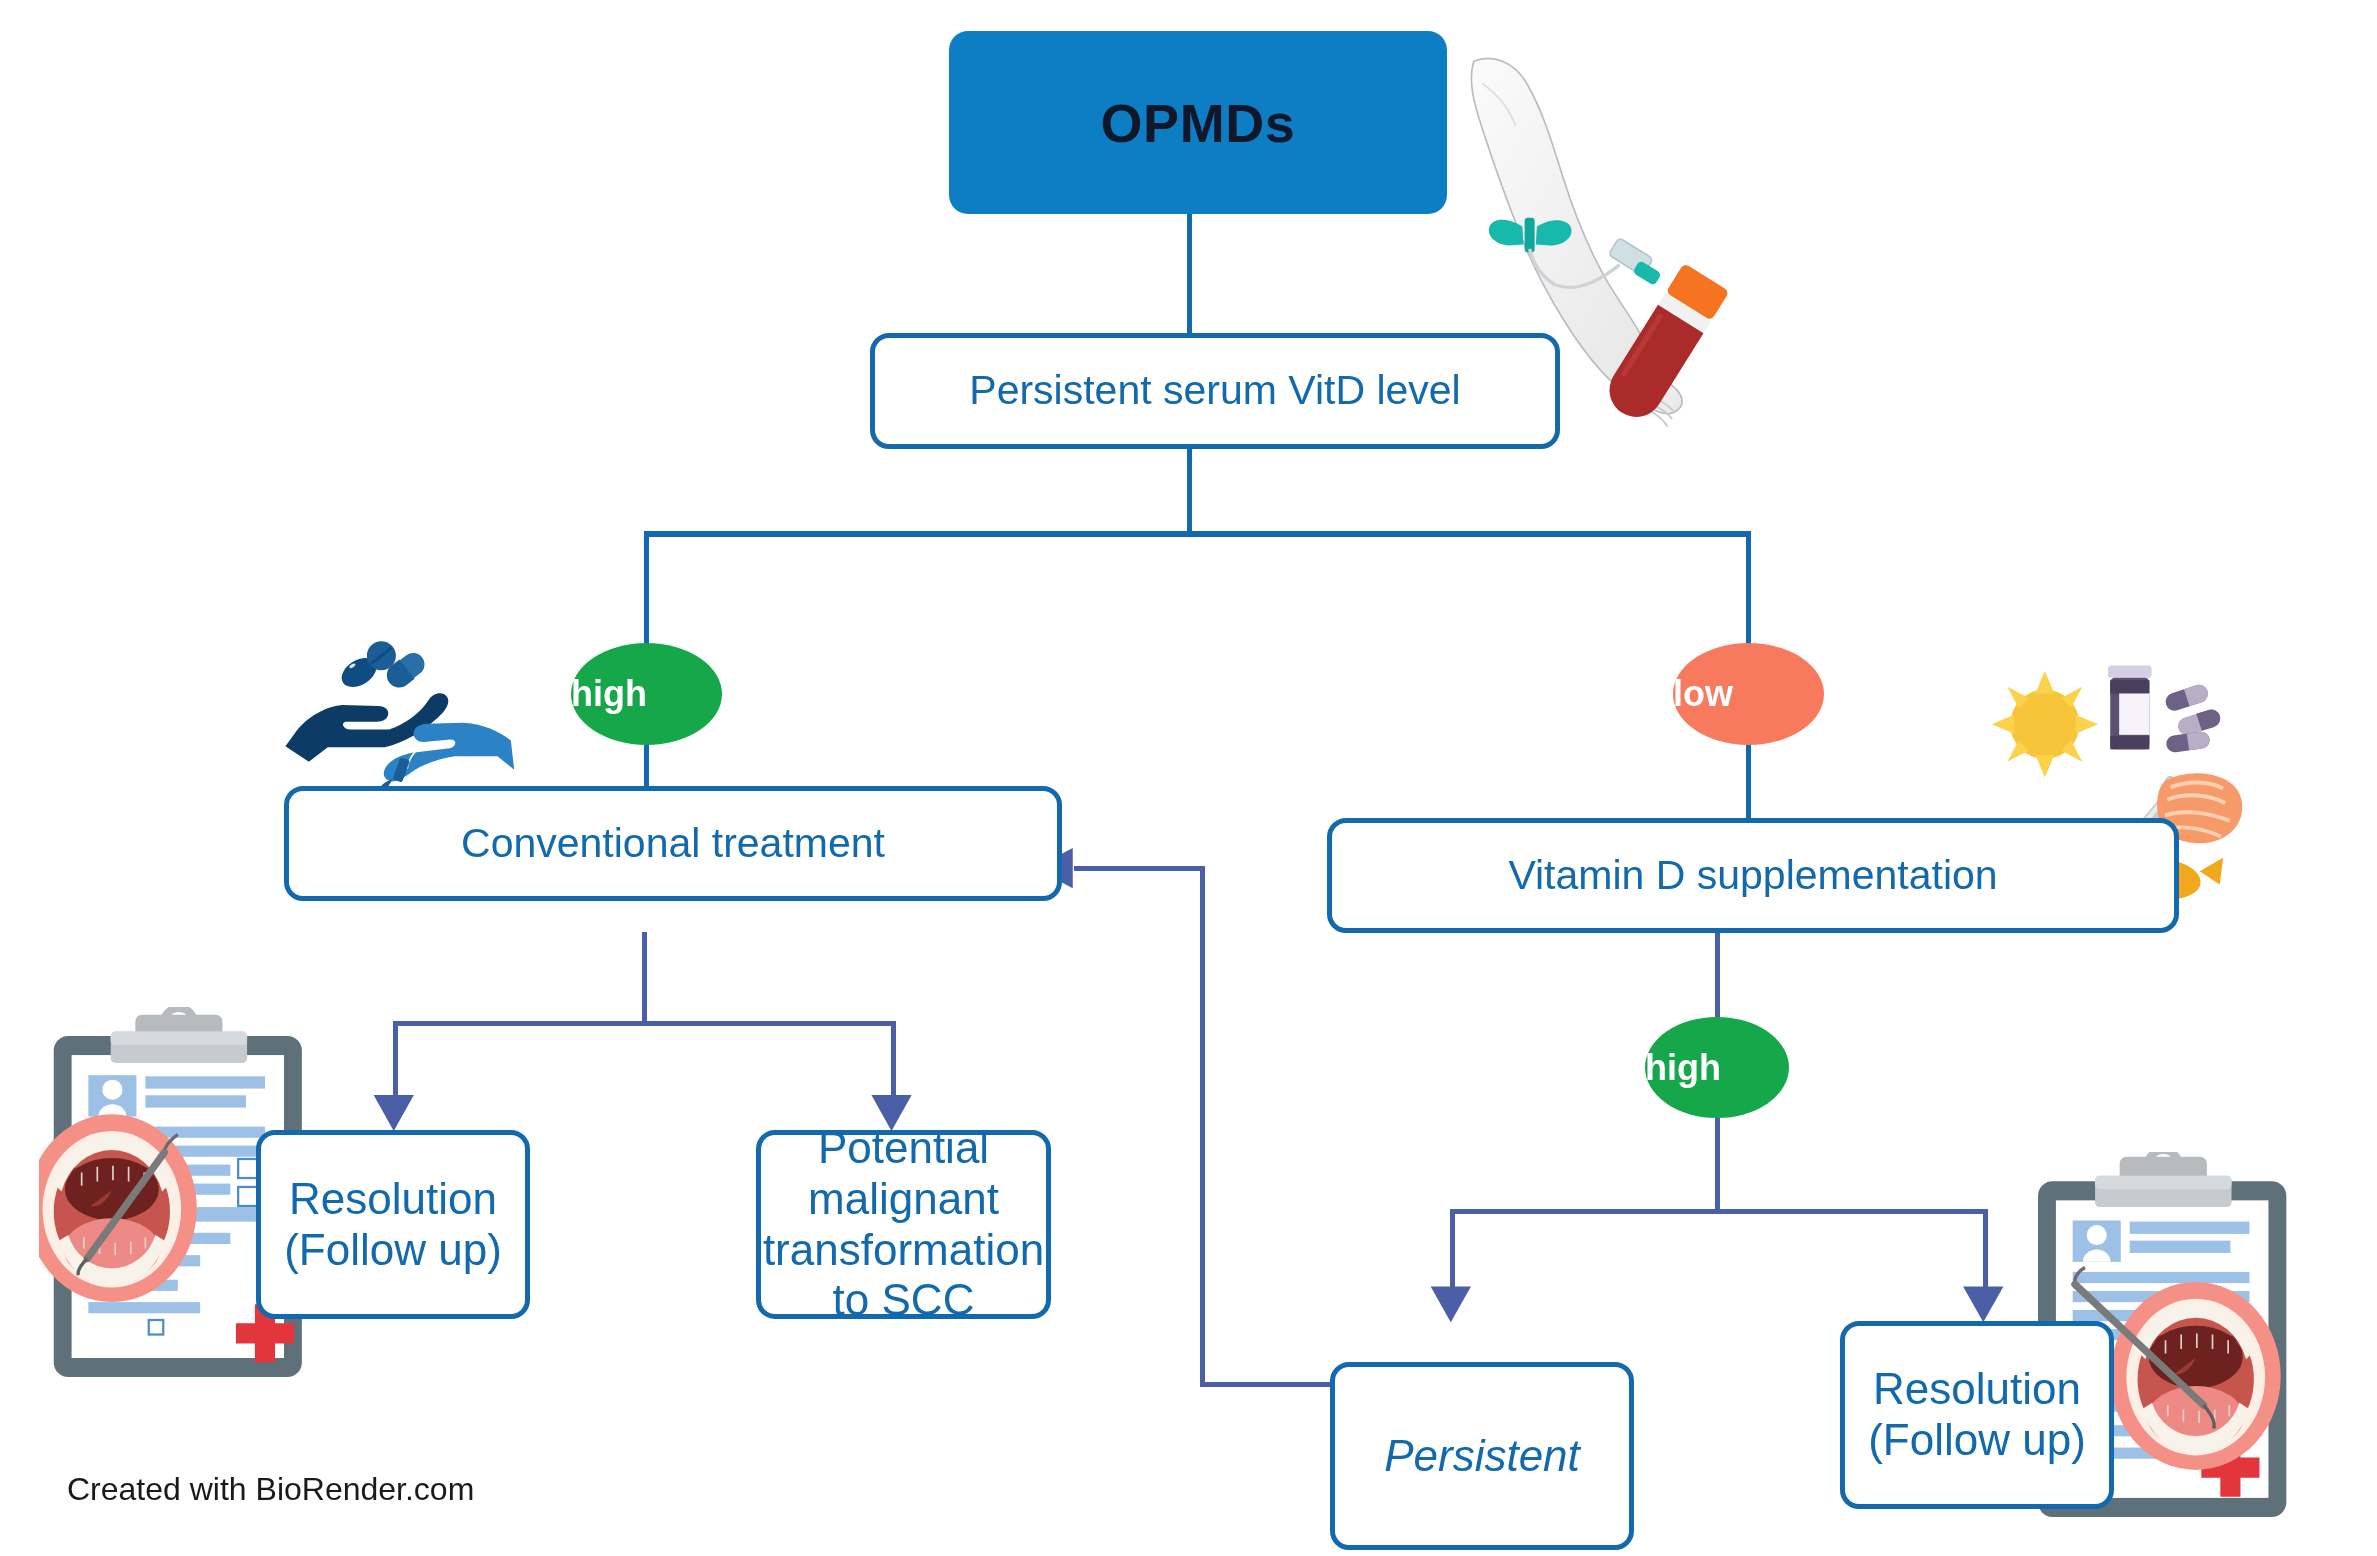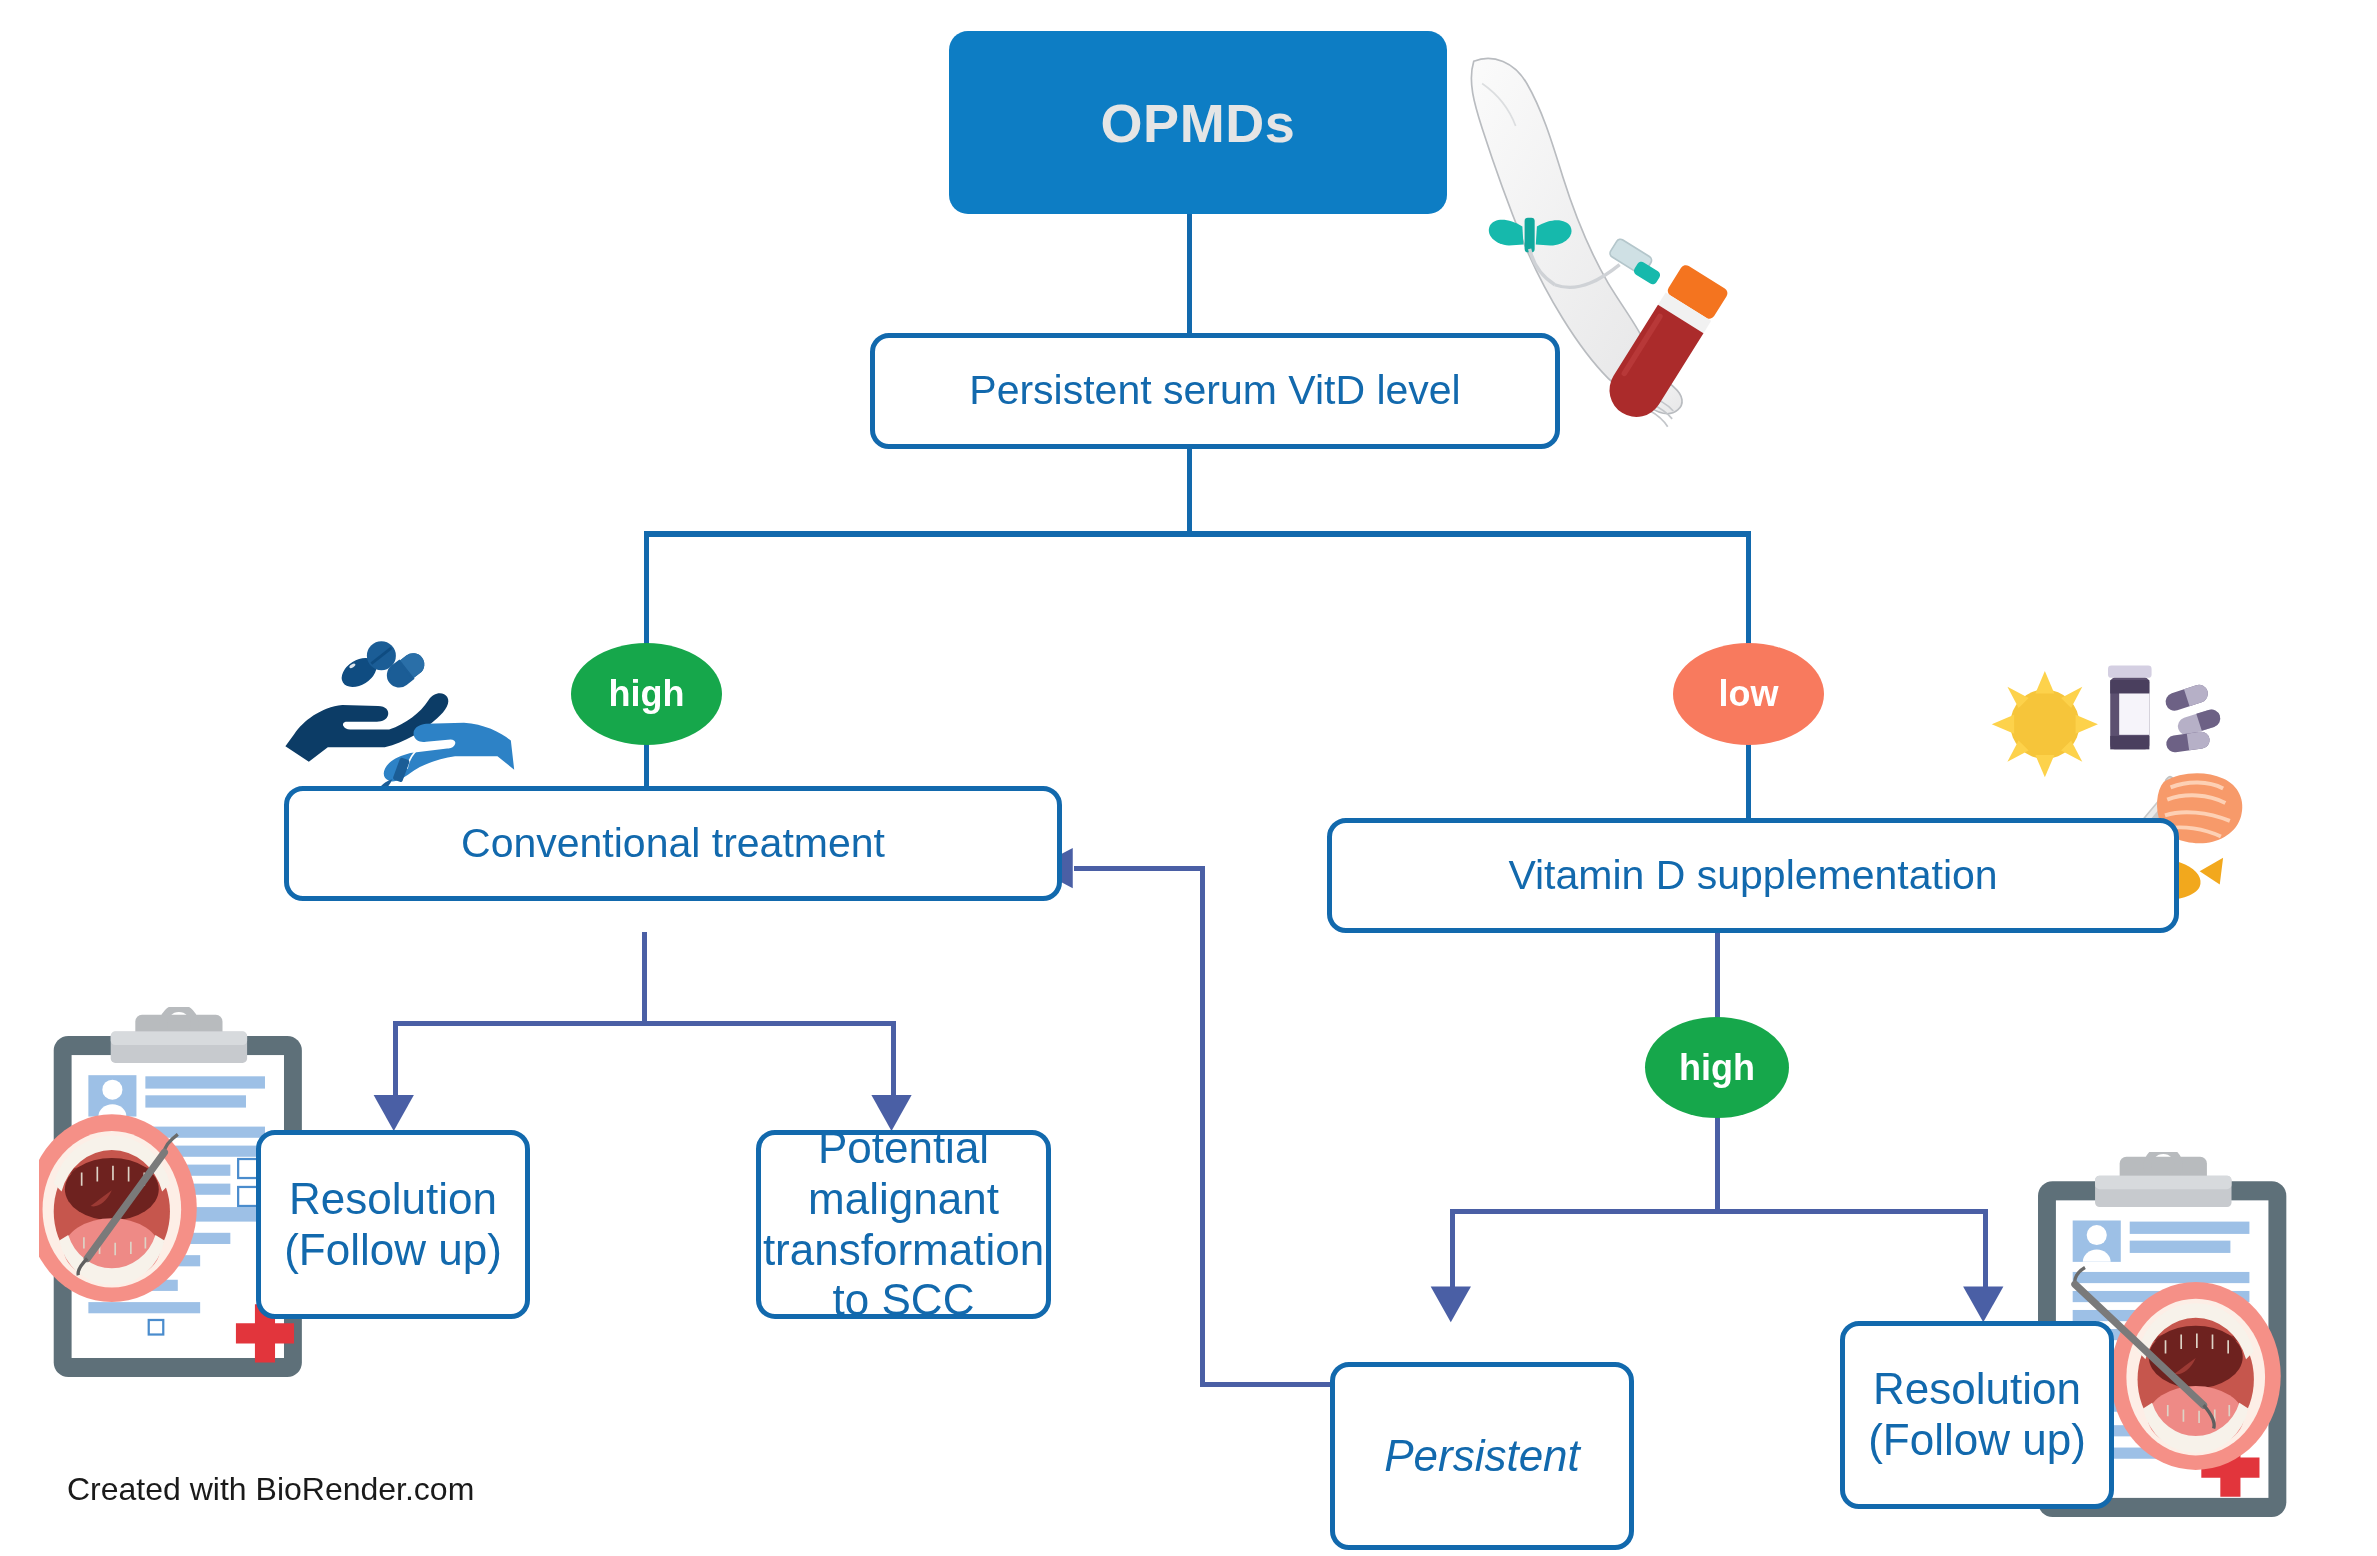--- a/index.html
+++ b/index.html
@@ -21,21 +21,21 @@
     box-sizing: border-box;
     display: flex;
     align-items: center;
     justify-content: center;
     text-align: center;
     z-index: 6;
   }
   .node.root {
     background: #0d7dc4;
     border-radius: 19px;
-    color: #e5e5e5;
+    color: #0f172a;
     font-weight: bold;
     font-size: 54px;
     letter-spacing: 0.6px;
   }
   .node.proc {
     background: #ffffff;
     border: 5px solid #1269ad;
     border-radius: 19px;
     color: #1269ad;
     font-size: 41px;
@@ -48,21 +48,20 @@
     color: #1269ad;
     font-size: 44px;
     line-height: 1.15;
     padding: 3.4px 5.6px;
   }
   .pill {
     position: absolute;
     border-radius: 50%;
     display: flex;
     align-items: center;
-    justify-content: center;
     color: #ffffff;
     font-weight: bold;
     font-size: 36px;
     z-index: 8;
   }
   .pill.green { background: #16a74b; }
   .pill.coral { background: #f87a5e; }
 
   
   .ln { position: absolute; z-index: 3; }

